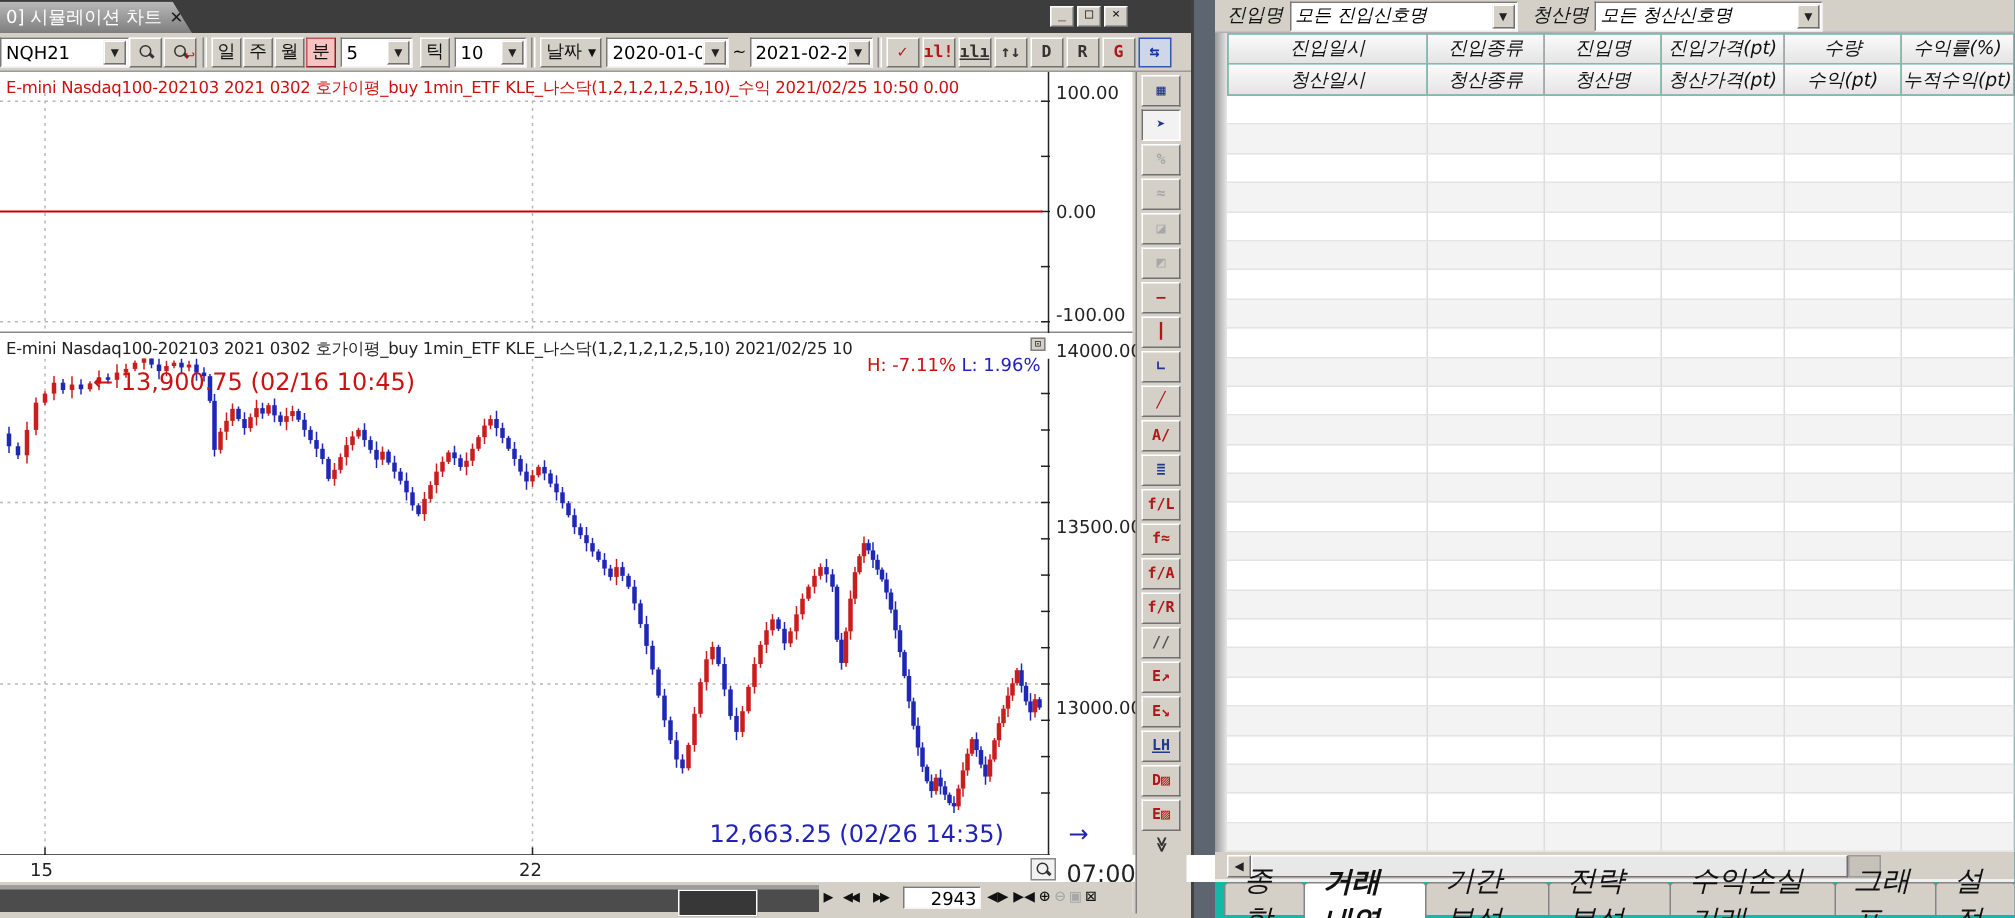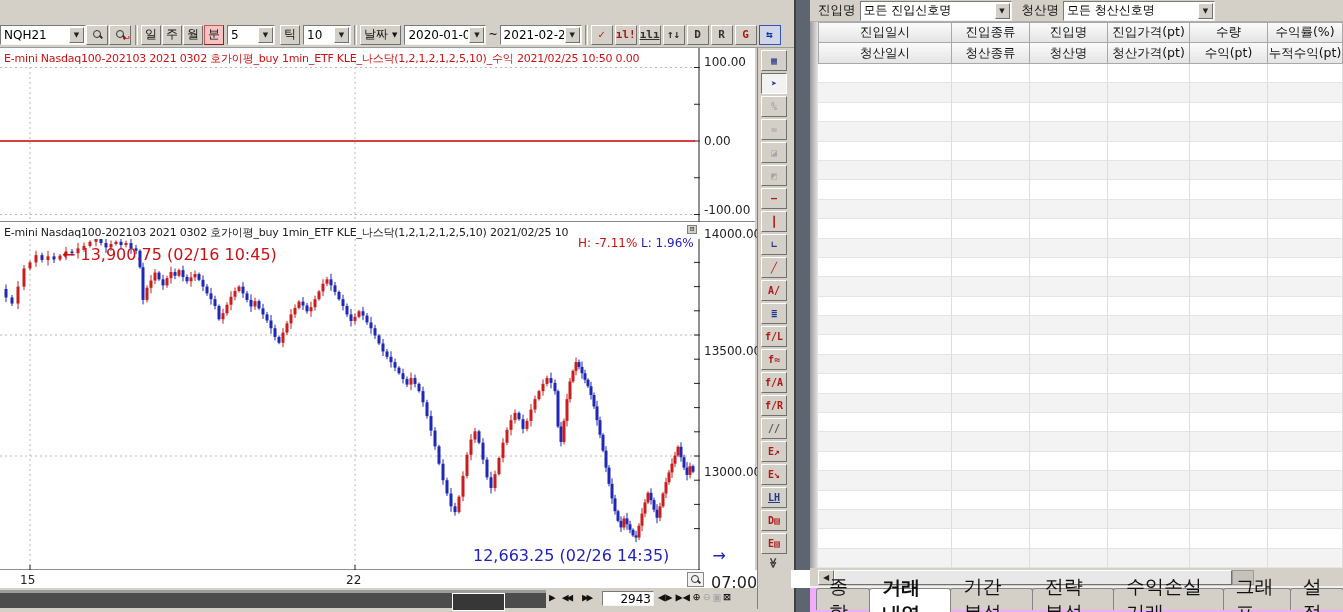--- a/index.html
+++ b/index.html
@@ -82,21 +82,21 @@
   .sidebar { position:absolute; right:3px; top:48px; width:34px; height:561px; background:#d4d0c8;
     border-left:1px solid #808080; padding:2px 0 0 3px; }
   .sbtn { width:26px; height:21px; margin-bottom:2px; background:#d4d0c8; border:1px solid;
     border-color:#fff #707070 #707070 #fff; display:flex; align-items:center; justify-content:center;
     font-family:"DejaVu Sans Mono",monospace; font-size:10px; font-weight:bold; overflow:hidden; }
   .sbtn.pressed { background:#f2f2f2; border-color:#707070 #fff #fff #707070; }
   .sbtn.disabled { color:#a8a8a8 !important; }
   .sbtn.chevron { border:none; background:none; transform:rotate(90deg); height:14px; }
 
   
-  .rp { position:absolute; left:810px; top:0; width:533px; height:612px; background:#f0abfc; }
+  .rp { position:absolute; left:810px; top:0; width:533px; height:612px; background:#14b8a6;font-style:italic; }
   .panel-edge { position:absolute; left:0; top:22px; width:8px; height:546px;
     background:linear-gradient(90deg,#9a9a9a,#e6e6e6); }
   .fbar { position:absolute; left:0; top:0; width:533px; height:22px; background:#d4d0c8;
     display:flex; align-items:center; padding-left:8px; border-bottom:1px solid #b0b0b0; }
   .flabel { font-size:12.5px; color:#111; margin-right:4px; white-space:nowrap; }
   .fcombo { width:152px; margin-right:10px; }
   .ghead { position:absolute; left:8px; top:22px; width:525px; }
   .hrow { display:grid; grid-template-columns:134px 78px 78px 82px 78px 1fr; height:21px; }
   .hcell { background:linear-gradient(#fbfbfb,#e4e4e4); border:1px solid #a8a8a8; border-left:none;
     font-size:12.5px; color:#111; display:flex; align-items:center; justify-content:center;
@@ -126,20 +126,31 @@
   .usvg { top:0; }
   .lsvg { top:16px; }
 </style>
 </head>
 <body>
 
 <div class="screen">
 
   <div class="cw">
 
+    <div class="tabbar">
+      <div class="doctab">
+        <span>0] 시뮬레이션 차트</span>
+        <span class="x">✕</span>
+      </div>
+      <div class="winctl" id="winctl">
+          <div class="wbtn">_</div>
+          <div class="wbtn">□</div>
+          <div class="wbtn">×</div>
+        </div>
+    </div>
 
     <div class="tbar">
       <div class="combo" style="width:86px">
         <span class="cval">NQH21</span>
         <span class="carw">▼</span>
       </div>
       <div class="tbtn" style="width:22px">
           <span class="mag"></span>
         </div>
       <div class="tbtn" style="width:22px;position:relative">

